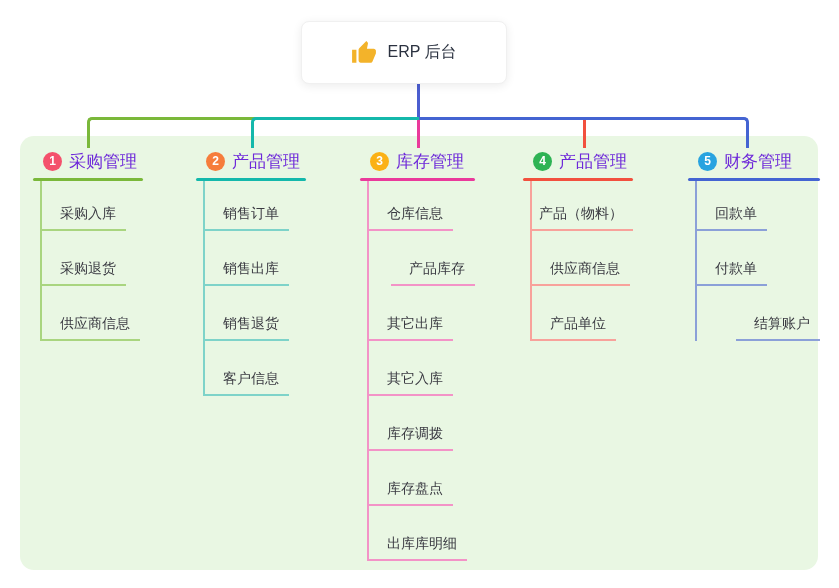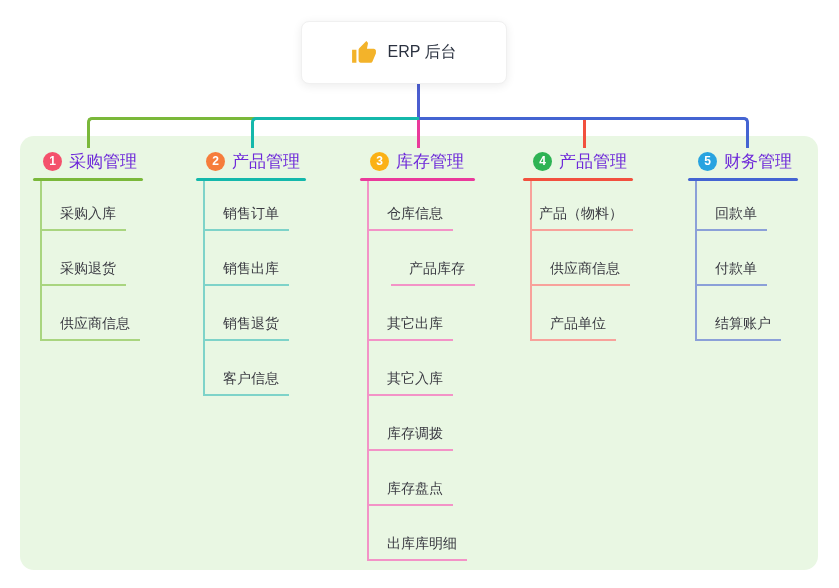--- a/index.html
+++ b/index.html
@@ -131,17 +131,17 @@
 
   <div class="branch" style="left: 688px;">
     <div class="bheader">
       <span class="badge" style="background: rgb(40, 163, 224);">5</span>
       <span class="btitle">财务管理</span>
     </div>
     <div class="hline" style="background: rgb(68, 100, 210);"></div>
     <div class="children" style="border-left-color: rgb(139, 160, 216);">
           <div class="crow" style="border-bottom-color: rgb(139, 160, 216);">回款单</div>
           <div class="crow" style="border-bottom-color: rgb(139, 160, 216);">付款单</div>
-          <div class="crow" style="border-bottom-color: rgb(139, 160, 216);">结算账户</div>
+          <div class="crow" style="border-bottom-color: rgb(139, 160, 216); margin-left: 39px;">结算账户</div>
         </div>
   </div>
 </div>
 </div>
 
 </body></html>

